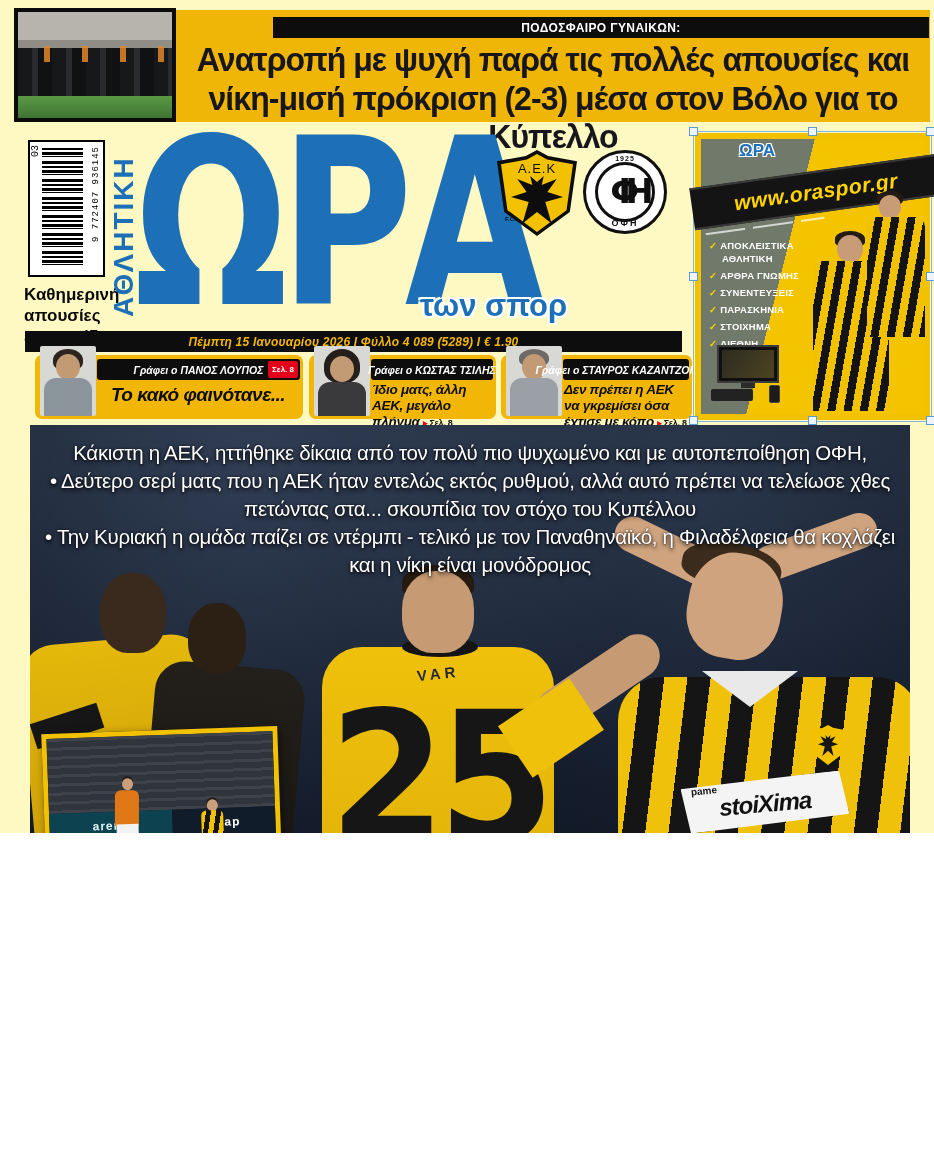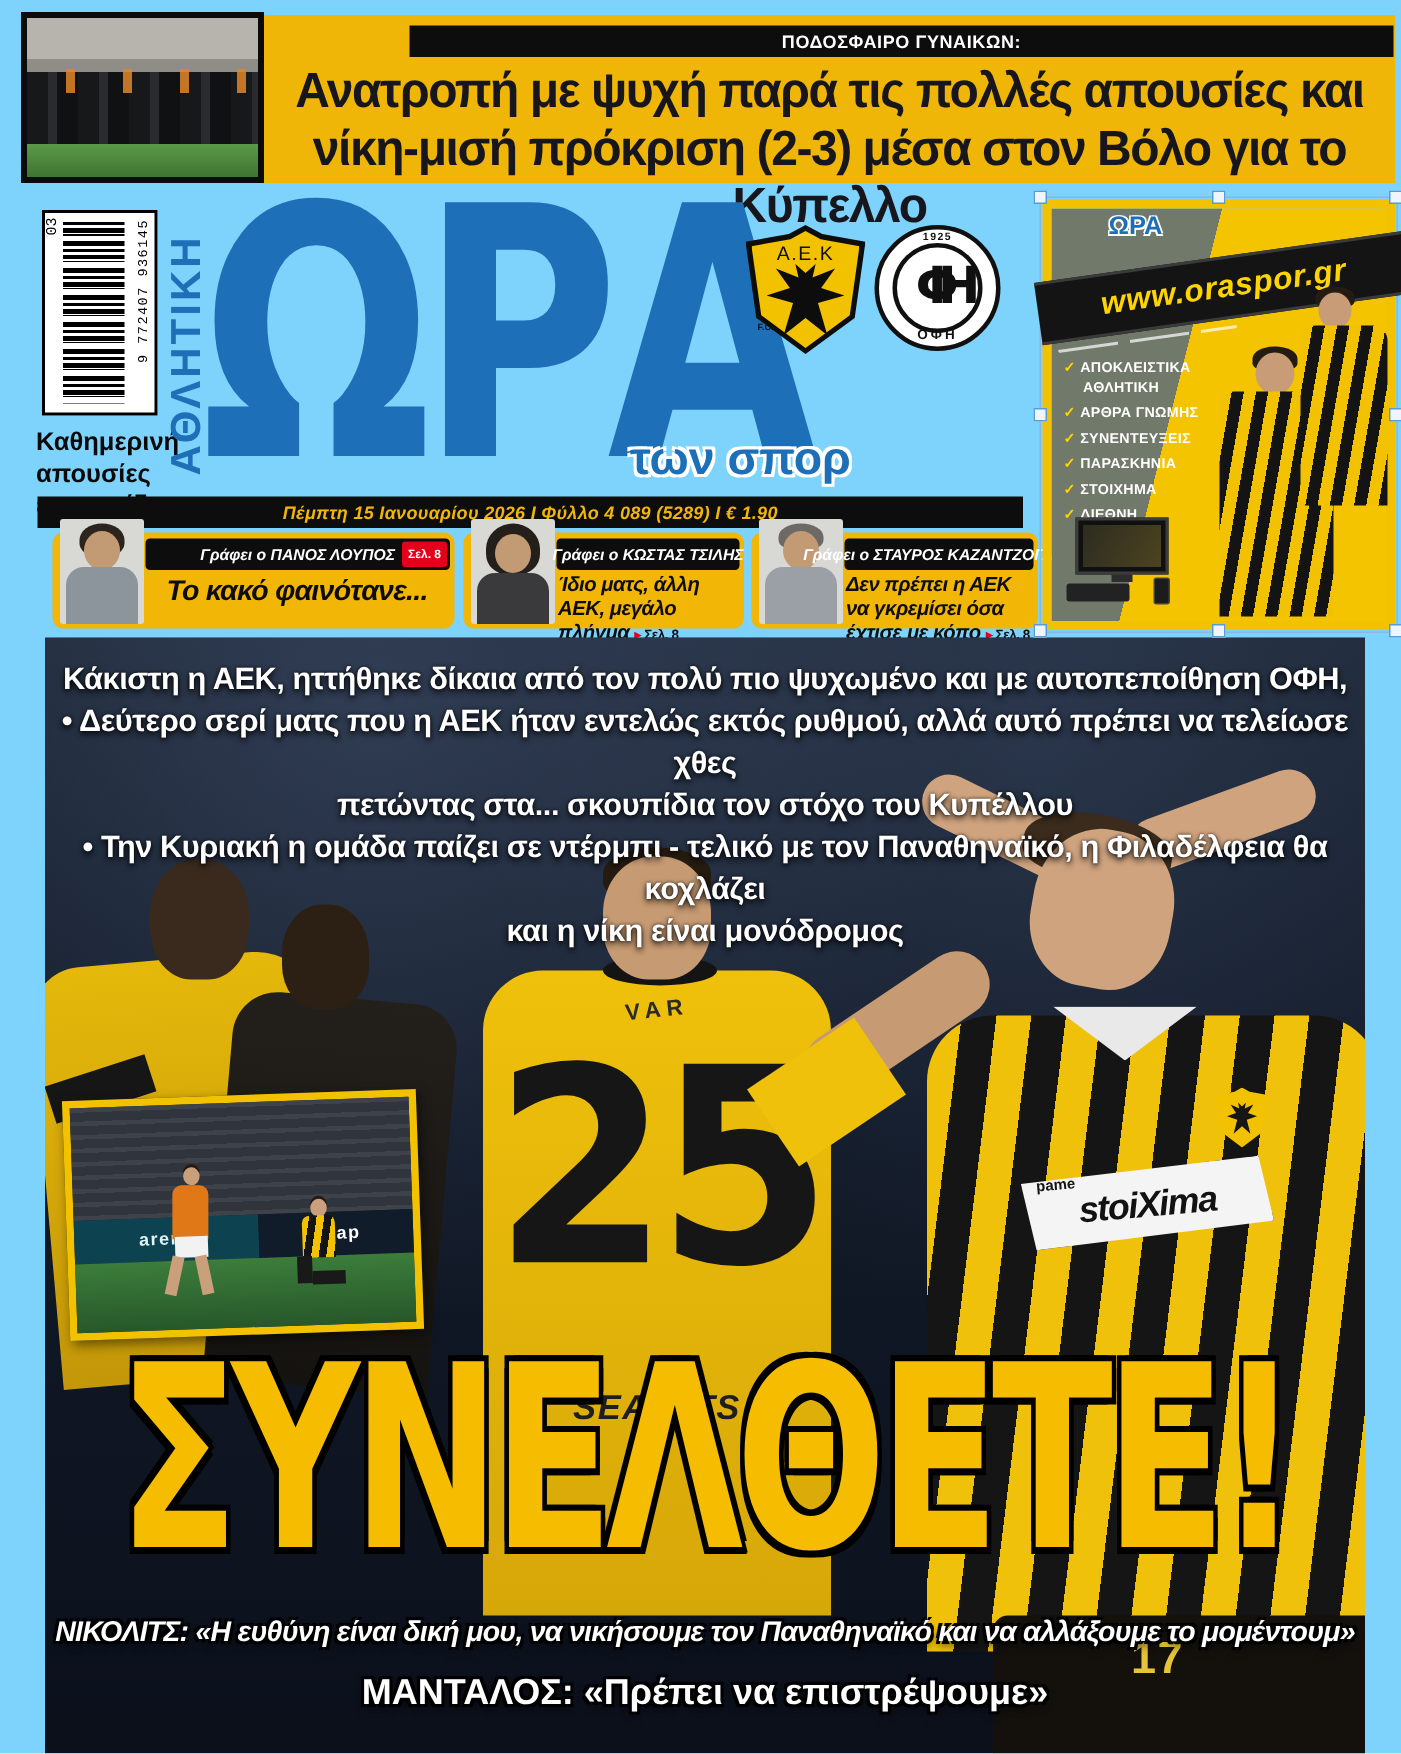--- a/index.html
+++ b/index.html
@@ -1,18 +1,18 @@
 <!DOCTYPE html>
 <html><head>
 <meta charset="utf-8">
 <style>
   * { margin:0; padding:0; box-sizing:border-box; }
   html,body { background:#fff; }
   body { font-family:"Liberation Sans", sans-serif; }
-  .page { position:relative; width:934px; height:1169px; background:#7dd3fc; overflow:hidden; }
+  .page { position:relative; width:934px; height:833px; background:#fef9c3; overflow:hidden; }
 
   
   .top-photo { position:absolute; left:14px; top:8px; width:162px; height:114px; border:4px solid #0b0b0b;
     background:
       linear-gradient(180deg,#b7b4ae 0 26%, #8f8d86 26% 34%, transparent 34%),
       repeating-linear-gradient(90deg, #17181a 0 14px, #2a2b2e 14px 20px, #101113 20px 34px),
       linear-gradient(180deg,#55524d 0 70%, #4f8a3f 70% 100%);
   }
   .top-photo .num-dots { position:absolute; left:8px; top:34px; width:140px; height:16px;
       background:repeating-linear-gradient(90deg, transparent 0 18px, #e0862a 18px 24px, transparent 24px 38px); opacity:.85; }
@@ -124,21 +124,21 @@
      text-shadow:-1px -1px 0 #000,1px -1px 0 #000,-1px 1px 0 #000,1px 1px 0 #000; }
   .handle { position:absolute; width:9px; height:9px; background:#eef5fc; border:1px solid #5b9bd5; z-index:30; }
 
   
   .mainphoto { position:absolute; left:30px; top:425px; width:880px; height:744px; overflow:hidden;
      background:
        radial-gradient(ellipse at 25% 6%, rgba(95,115,155,.30), transparent 42%),
        radial-gradient(ellipse at 75% 8%, rgba(85,105,145,.25), transparent 40%),
        linear-gradient(180deg,#1d2736 0%, #121a28 45%, #0b101b 100%); }
   .deck { position:absolute; left:0; top:14px; width:100%; text-align:center; z-index:20; }
-  .deck div { color:#fff; font-weight:bold; font-size:20.5px; line-height:28px; letter-spacing:-.3px;
+  .deck div { color:#fff; font-weight:normal; font-size:20.5px; line-height:28px; letter-spacing:-.3px;
      text-shadow:0 2px 4px rgba(0,0,0,.9), 0 0 2px rgba(0,0,0,.8); }
 
   .fig { position:absolute; }
   .head { position:absolute; border-radius:46% 46% 42% 42%; }
   .torso { position:absolute; }
   
   .f0-head { left:70px; top:148px; width:66px; height:80px; background:#3a2a1e; }
   .f0-torso { left:0px; top:214px; width:190px; height:280px; background:linear-gradient(#e5b80b,#c39708); transform:rotate(-5deg); border-radius:34px 40px 0 0; }
   .f0-sleeve { position:absolute; left:2px; top:288px; width:70px; height:26px; background:#161616; transform:rotate(-18deg); }
   .f1-head { left:158px; top:178px; width:58px; height:70px; background:#2c2015; }

